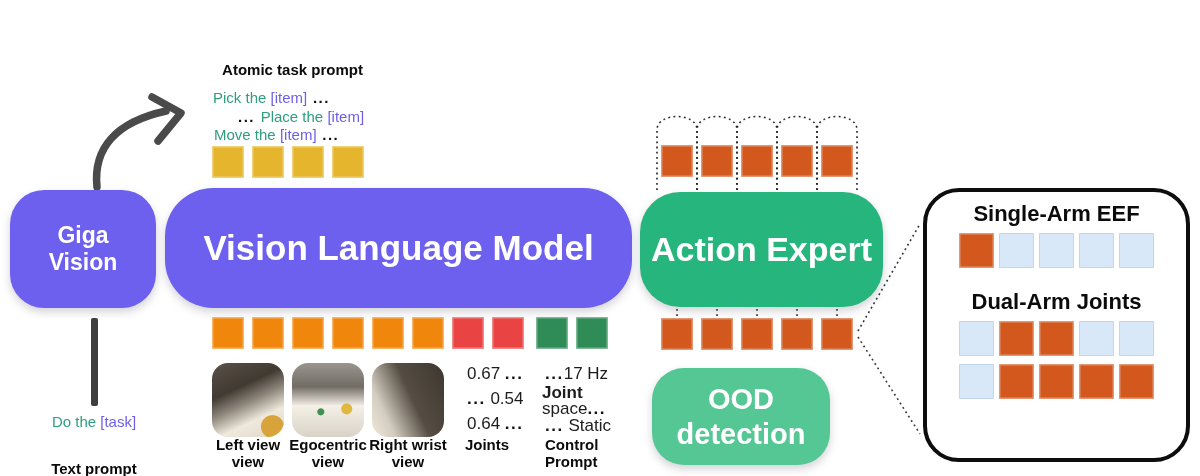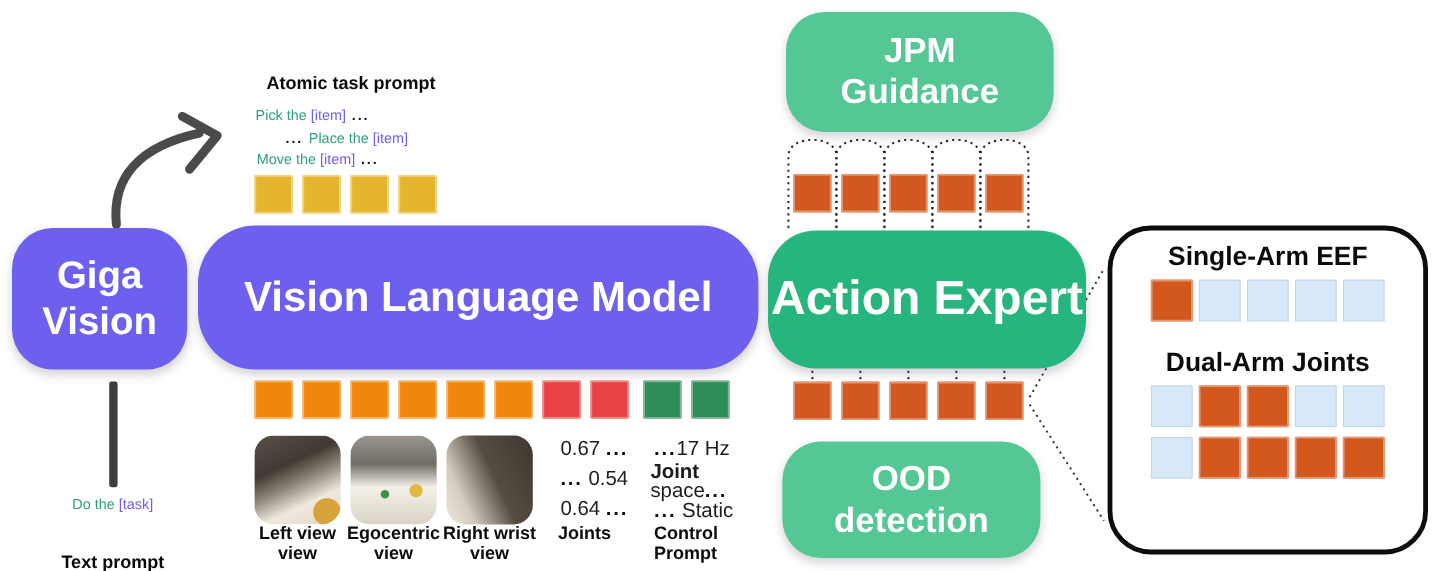--- a/index.html
+++ b/index.html
@@ -11,38 +11,38 @@
   .abs{position:absolute;}
   
   .bigbox{
     position:absolute;display:flex;flex-direction:column;align-items:center;justify-content:center;
     color:#fff;font-weight:700;text-align:center;line-height:1.18;
     box-shadow:0 4px 8px rgba(110,110,130,.30);
   }
   .box-purple{background:var(--purple);}
   .box-mint{background:var(--mint);}
   .box-green{background:var(--green);}
-  #giga-box{left:10px;top:190px;width:146px;height:118px;border-radius:34px;font-size:32px;}
+  #giga-box{left:10px;top:190px;width:146px;height:118px;border-radius:34px;font-size:23px;}
   #vlm-box{left:165px;top:188px;width:467px;height:120px;border-radius:48px;font-size:35px;}
-  #action-box{left:640px;top:192px;width:265px;height:115px;border-radius:40px;font-size:40px;}
+  #action-box{left:640px;top:192px;width:243px;height:115px;border-radius:40px;font-size:34px;}
   #jpm-box{left:655px;top:10px;width:223px;height:100px;border-radius:32px;font-size:29px;}
-  #ood-box{left:652px;top:368px;width:215px;height:97px;border-radius:32px;font-size:29px;}
+  #ood-box{left:652px;top:368px;width:178px;height:97px;border-radius:32px;font-size:29px;}
   
   .tokrow{position:absolute;display:flex;gap:8px;}
   .tok{width:32px;height:32px;border-radius:1px;flex:0 0 auto;
        box-shadow:inset 0 0 0 1.5px rgba(255,255,255,.38);}
   .tok-yellow{background:var(--tok-yellow);}
   .tok-orange{background:var(--tok-orange);}
   .tok-red{background:var(--tok-red);}
   .tok-green{background:var(--tok-green);}
   .tok-action{background:var(--tok-action);}
   .tok-blue{background:var(--tok-blue);box-shadow:inset 0 0 0 1px rgba(150,180,210,.35);}
   #vlm-token-row .tok:nth-child(9){margin-left:4px;}
   
-  .pline{position:absolute;font-size:12px;white-space:nowrap;}
+  .pline{position:absolute;font-size:15px;white-space:nowrap;}
   .tg{color:var(--text-green);}
   .tp{color:var(--text-purple);}
   .dots{font-weight:800;letter-spacing:1.5px;color:#111;}
   .minit{position:absolute;font-size:17px;white-space:nowrap;color:#1c1c1c;}
   .blabel{position:absolute;font-size:15px;font-weight:700;line-height:1.12;color:#0b0b0b;}
   .ctr{text-align:center;}
   
   .camview{position:absolute;top:363px;width:72px;height:74px;border-radius:16px;overflow:hidden;}
   #cam-left{left:212px;background:
     radial-gradient(circle at 84% 86%, #d9a33c 0 11px, rgba(0,0,0,0) 12px),
@@ -126,24 +126,20 @@
   </div>
 
   <div id="vlm-box" class="bigbox box-purple">
     <div>Vision Language Model</div>
   </div>
 
   <div id="action-box" class="bigbox box-green">
     <div>Action Expert</div>
   </div>
 
-  <div id="jpm-box" class="bigbox box-mint">
-    <div>JPM</div>
-    <div>Guidance</div>
-  </div>
 
   <div id="ood-box" class="bigbox box-mint">
     <div>OOD</div>
     <div>detection</div>
   </div>
 
   <div class="blabel ctr" style="left:190px;top:62px;width:205px;">Atomic task prompt</div>
   <div class="pline" style="left:213px;top:89px;"><span class="tg">Pick the </span><span class="tp">[item]</span><span class="dots"> ...</span></div>
   <div class="pline" style="left:238px;top:108px;"><span class="dots">... </span><span class="tg">Place the </span><span class="tp">[item]</span></div>
   <div class="pline" style="left:214px;top:126px;"><span class="tg">Move the </span><span class="tp">[item]</span><span class="dots"> ...</span></div>

